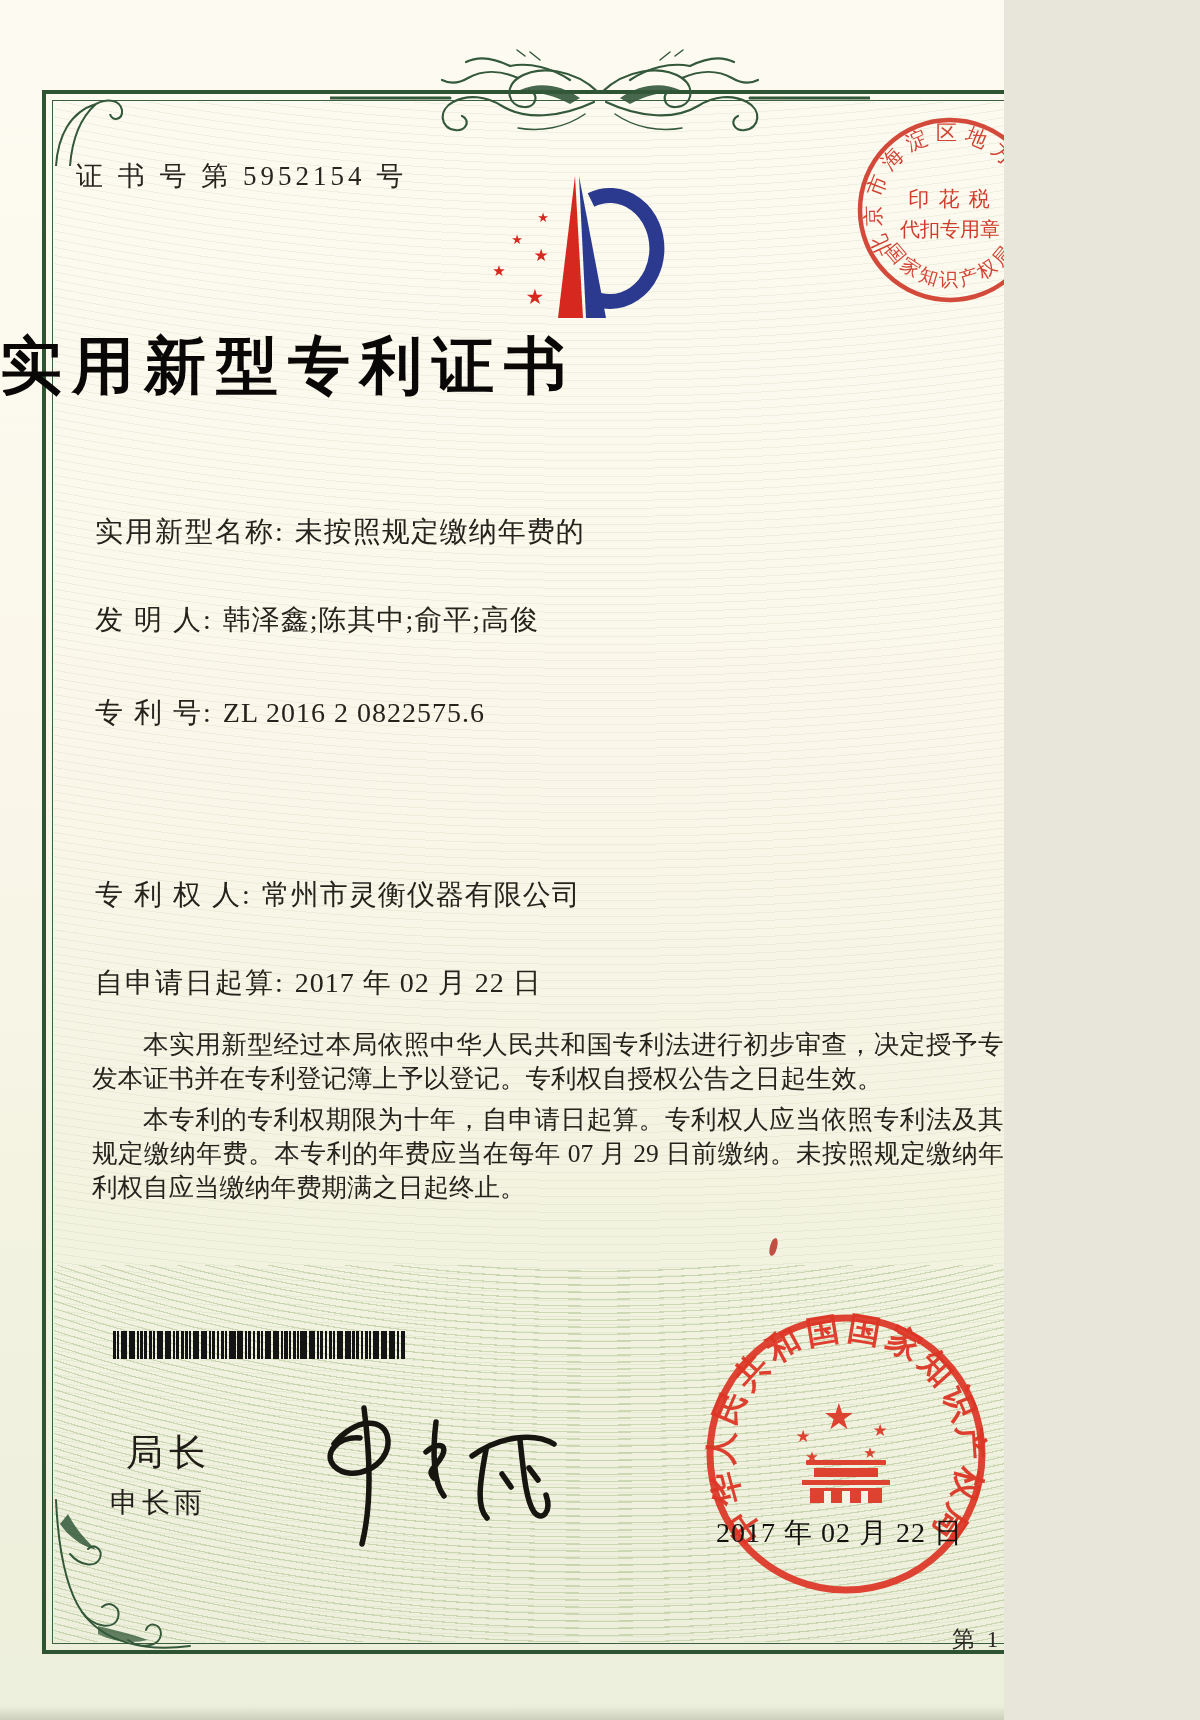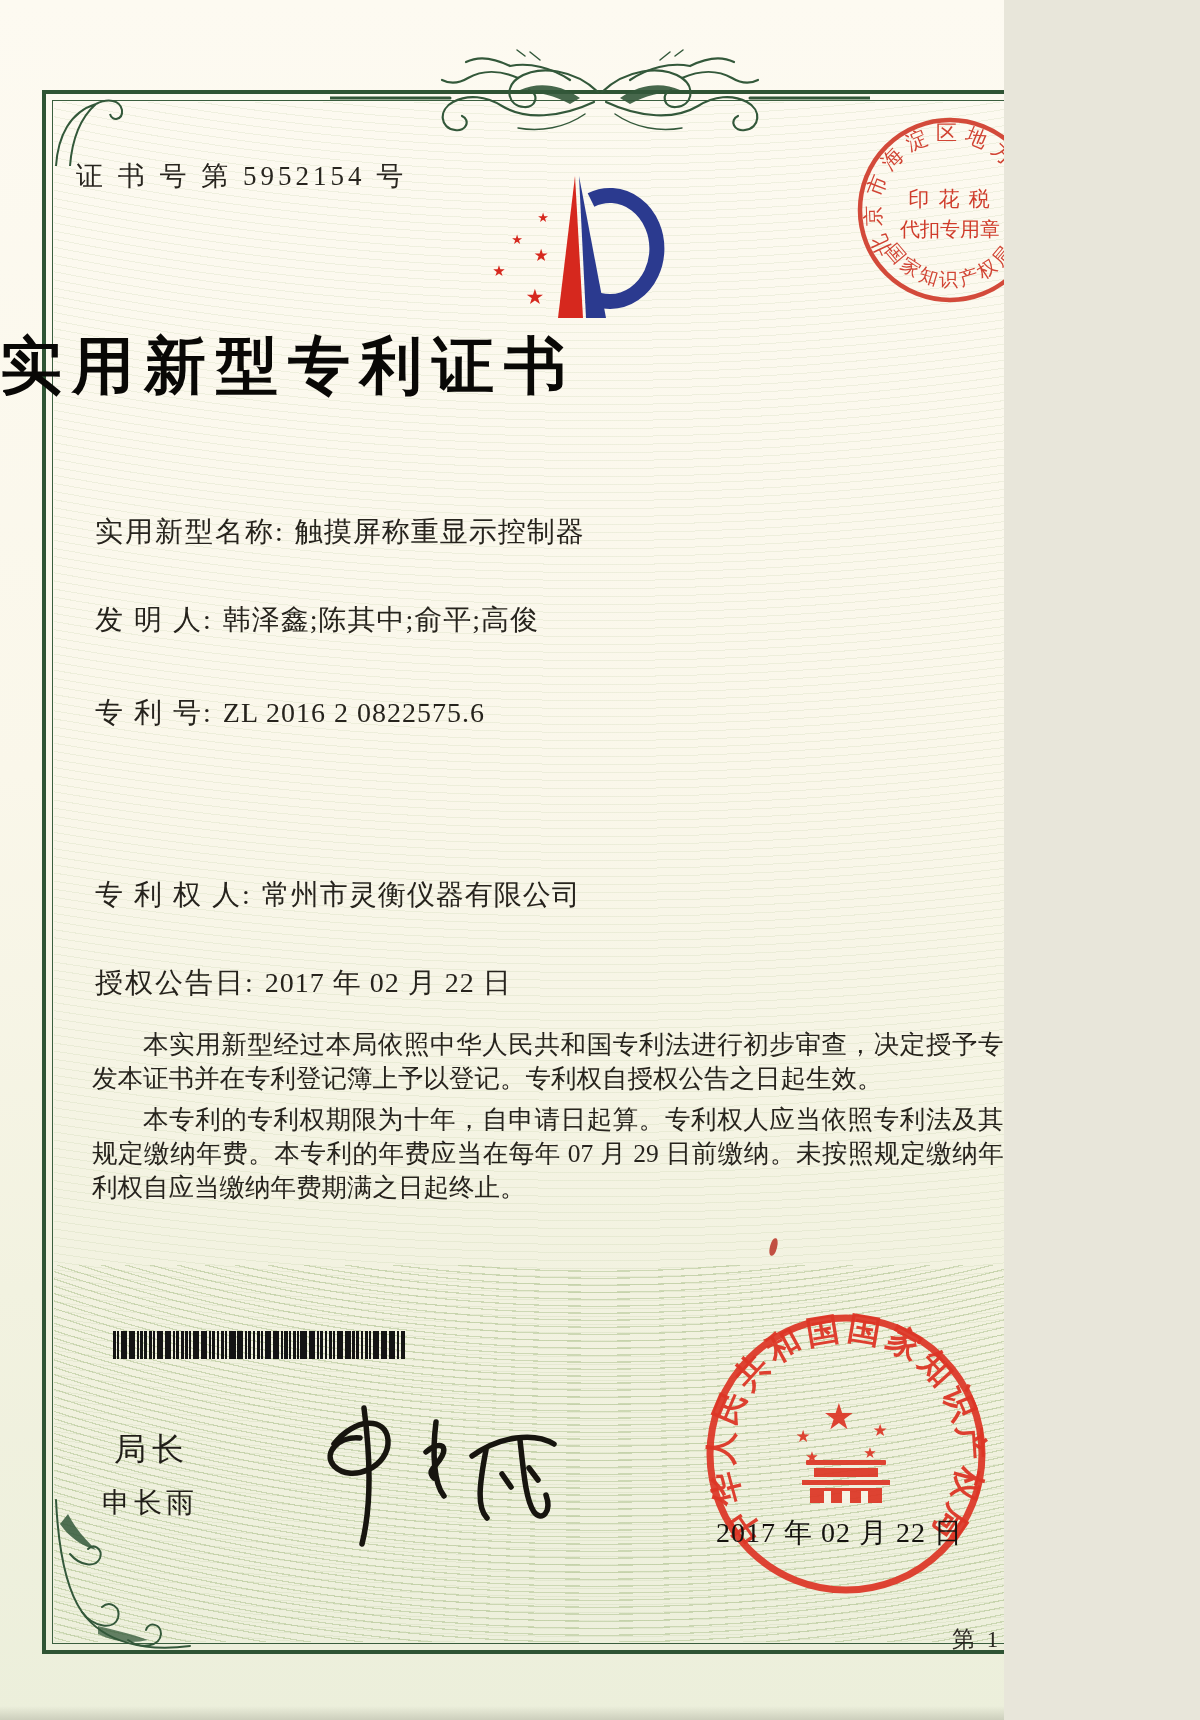--- a/index.html
+++ b/index.html
@@ -40,22 +40,22 @@
   .paras { left:92px; top:1028px; width:1016px; font-size:25.5px; line-height:34px;
            color:#26231d; text-align:justify; text-justify:inter-ideograph; }
   .paras p { text-indent:2em; margin-bottom:7px; }
   
   .barcode { left:113px; top:1331px; width:292px; height:28px;
     background-image:
       repeating-linear-gradient(90deg,#141414 0 2px, transparent 2px 4px),
       repeating-linear-gradient(90deg,#141414 0 3px, transparent 3px 9px),
       repeating-linear-gradient(90deg,transparent 0 5px,#141414 5px 6px, transparent 6px 13px);
   }
-  .officer-title { left:114px; top:1428px; font-size:32px; letter-spacing:6px; color:#201d18; }
-  .officer-name  { left:102px; top:1484px; font-size:28px; letter-spacing:4px; color:#201d18; }
+  .officer-title { left:126px; top:1428px; font-size:37px; letter-spacing:6px; color:#201d18; }
+  .officer-name  { left:110px; top:1484px; font-size:28px; letter-spacing:4px; color:#201d18; }
   .seal-date { left:716px; top:1514px; width:280px; font-size:28px; letter-spacing:1px;
                color:#14120f; z-index:7; white-space:nowrap; }
   .footer { left:50px; top:1624px; width:1100px; text-align:right; font-size:23px;
             letter-spacing:3px; color:#2b2822; }
   
   .red-mark { left:770px; top:1238px; width:7px; height:18px; background:#b93226;
               border-radius:45%; transform:rotate(14deg); opacity:.85; }
   .red-artifact { left:1086px; top:483px; width:3px; height:42px; background:#c44233;
                   border-radius:2px; opacity:.8; }
   svg { display:block; }
@@ -149,33 +149,33 @@
     <text font-size="19" fill="#cf3b2a" letter-spacing="3" text-anchor="middle" opacity="0.95">
       <textPath href="#taxArcBottom" startOffset="50%">国家知识产权局</textPath>
     </text>
     <text x="108" y="104" font-size="21" fill="#cf3b2a" text-anchor="middle" letter-spacing="2">印 花 税</text>
     <text x="108" y="134" font-size="20" fill="#cf3b2a" text-anchor="middle">代扣专用章</text>
   </svg>
 
   <div class="abs title">实用新型专利证书</div>
 
   <div class="abs field f0">
-    <span class="lab">实用新型名称:</span><span class="val">触摸屏称重显示控制器</span>
+    <span class="lab">实用新型名称:</span><span class="val">未按照规定缴纳年费的</span>
   </div>
   <div class="abs field f1">
     <span class="lab">发   明   人:</span><span class="val">韩泽鑫;陈其中;俞平;高俊</span>
   </div>
   <div class="abs field f2">
     <span class="lab">专   利   号:</span><span class="val">ZL 2016 2 0822575.6</span>
   </div>
   <div class="abs field f4">
     <span class="lab">专 利 权 人:</span><span class="val">常州市灵衡仪器有限公司</span>
   </div>
   <div class="abs field f5">
-    <span class="lab">授权公告日:</span><span class="val">2017 年 02 月 22 日</span>
+    <span class="lab">自申请日起算:</span><span class="val">2017 年 02 月 22 日</span>
   </div>
 
   <div class="abs paras">
     <p>本实用新型经过本局依照中华人民共和国专利法进行初步审查，决定授予专利权，颁发本证书并在专利登记簿上予以登记。专利权自授权公告之日起生效。</p>
     <p>本专利的专利权期限为十年，自申请日起算。专利权人应当依照专利法及其实施细则规定缴纳年费。本专利的年费应当在每年 07 月 29 日前缴纳。未按照规定缴纳年费的，专利权自应当缴纳年费期满之日起终止。</p>
   </div>
   <div class="abs red-mark"></div>
   <div class="abs red-artifact"></div>
 
   <div class="abs barcode"></div>

